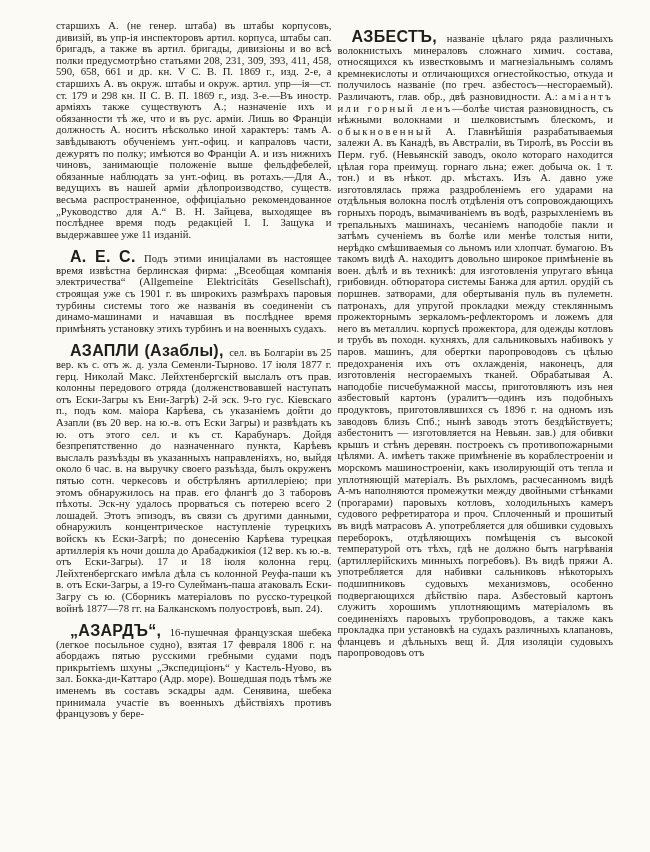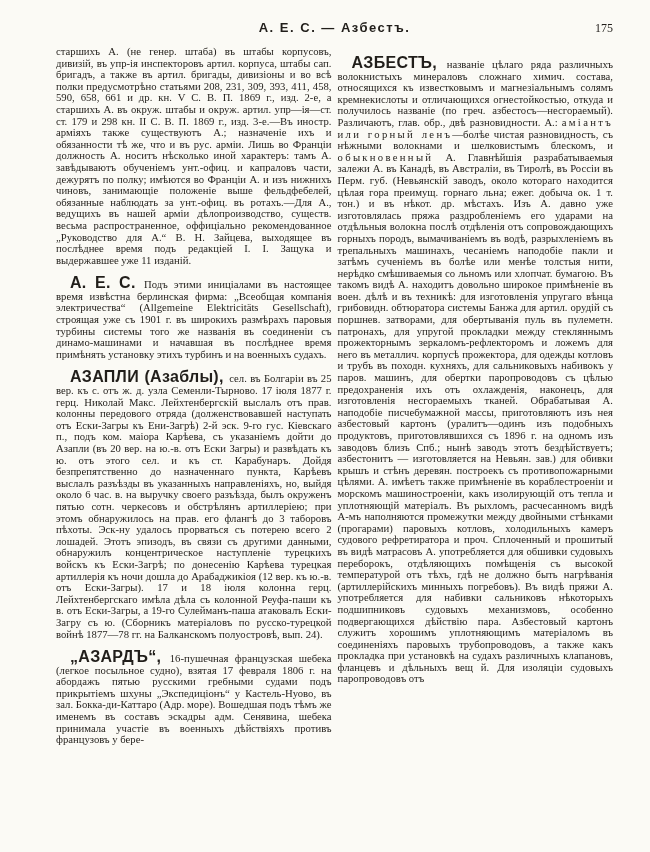--- a/index.html
+++ b/index.html
@@ -58,24 +58,20 @@
     font-size: 16px;
     letter-spacing: 0.3px;
   }
   .run-italic { }
   .run-spaced { letter-spacing: 2.3px; }
 </style>
 </head>
 <body>
 
 <div class="page">
-  <div class="running-head">
-    <span class="head-title">А. Е. С. — Азбестъ.</span>
-    <span class="head-page">175</span>
-  </div>
   <div class="columns">
     <div class="col" id="col-left">
         <p class="para"><span>старшихъ А. (не генер. штаба) въ штабы корпусовъ, дивизій, въ упр-ія инспекторовъ артил. корпуса, штабы сап. бригадъ, а также въ артил. бригады, дивизіоны и во всѣ полки предусмотрѣно статьями 208, 231, 309, 393, 411, 458, 590, 658, 661 и др. кн. V С. В. П. 1869 г., изд. 2-е, а старшихъ А. въ окруж. штабы и окруж. артил. упр—ія—ст. ст. 179 и 298 кн. II С. В. П. 1869 г., изд. 3-е.—Въ иностр. арміяхъ также существуютъ А.; назначеніе ихъ и обязанности тѣ же, что и въ рус. арміи. Лишь во Франціи должность А. носитъ нѣсколько иной характеръ: тамъ А. завѣдываютъ обученіемъ унт.-офиц. и капраловъ части, дежурятъ по полку; имѣются во Франціи А. и изъ нижнихъ чиновъ, занимающіе положеніе выше фельдфебелей, обязанные наблюдать за унт.-офиц. въ ротахъ.—Для А., ведущихъ въ нашей арміи дѣлопроизводство, существ. весьма распространенное, оффиціально рекомендованное „Руководство для А.“ В. Н. Зайцева, выходящее въ послѣднее время подъ редакціей І. І. Защука и выдержавшее уже 11 изданій.</span></p>
         <p class="para indent"><span class="run-bold">А. Е. С. </span><span>Подъ этими иниціалами въ настоящее время извѣстна берлинская фирма: „Всеобщая компанія электричества“ (Allgemeine Elektricitäts Gesellschaft), строящая уже съ 1901 г. въ широкихъ размѣрахъ паровыя турбины системы того же названія въ соединеніи съ динамо-машинами и начавшая въ послѣднее время примѣнять установку этихъ турбинъ и на военныхъ судахъ.</span></p>
         <p class="para indent"><span class="run-bold">АЗАПЛИ (Азаблы), </span><span>сел. въ Болгаріи въ 25 вер. къ с. отъ ж. д. узла Семенли-Тырново. 17 іюля 1877 г. герц. Николай Макс. Лейхтенбергскій выслалъ отъ прав. колонны передового отряда (долженствовавшей наступать отъ Ески-Загры къ Ени-Загрѣ) 2-й эск. 9-го гус. Кіевскаго п., подъ ком. маіора Карѣева, съ указаніемъ дойти до Азапли (въ 20 вер. на ю.-в. отъ Ески Загры) и развѣдать къ ю. отъ этого сел. и къ ст. Карабунаръ. Дойдя безпрепятственно до назначеннаго пункта, Карѣевъ выслалъ разъѣзды въ указанныхъ направленіяхъ, но, выйдя около 6 час. в. на выручку своего разъѣзда, былъ окруженъ пятью сотн. черкесовъ и обстрѣлянъ артиллеріею; при этомъ обнаружилось на прав. его флангѣ до 3 таборовъ пѣхоты. Эск-ну удалось прорваться съ потерею всего 2 лошадей. Этотъ эпизодъ, въ связи съ другими данными, обнаружилъ концентрическое наступленіе турецкихъ войскъ къ Ески-Загрѣ; по донесенію Карѣева турецкая артиллерія къ ночи дошла до Арабаджикіоя (12 вер. къ ю.-в. отъ Ески-Загры). 17 и 18 іюля колонна герц. Лейхтенбергскаго имѣла дѣла съ колонной Реуфа-паши къ в. отъ Ески-Загры, а 19-го Сулейманъ-паша атаковалъ Ески-Загру съ ю. (Сборникъ матеріаловъ по русско-турецкой войнѣ 1877—78 гг. на Балканскомъ полуостровѣ, вып. 24).</span></p>
         <p class="para indent"><span class="run-bold">„АЗАРДЪ“, </span><span>16-пушечная французская шебека (легкое посыльное судно), взятая 17 февраля 1806 г. на абордажъ пятью русскими гребными судами подъ прикрытіемъ шхуны „Экспедиціонъ“ у Кастель-Нуово, въ зал. Бокка-ди-Каттаро (Адр. море). Вошедшая подъ тѣмъ же именемъ въ составъ эскадры адм. Сенявина, шебека принимала участіе въ военныхъ дѣйствіяхъ противъ французовъ у бере-</span></p>
       </div>
     <div class="col" id="col-right">
         <p class="para indent"><span class="run-bold">АЗБЕСТЪ, </span><span>названіе цѣлаго ряда различныхъ волокнистыхъ минераловъ сложнаго химич. состава, относящихся къ известковымъ и магнезіальнымъ солямъ кремнекислоты и отличающихся огнестойкостью, откуда и получилось названіе (по греч. азбестосъ—несгораемый). Различаютъ, глав. обр., двѣ разновидности. А.: </span><span class="run-spaced">аміантъ или горный ленъ</span><span>—болѣе чистая разновидность, съ нѣжными волокнами и шелковистымъ блескомъ, и </span><span class="run-spaced">обыкновенный</span><span> А. Главнѣйшія разрабатываемыя залежи А. въ Канадѣ, въ Австраліи, въ Тиролѣ, въ Россіи въ Перм. губ. (Невьянскій заводъ, около котораго находится цѣлая гора преимущ. горнаго льна; ежег. добыча ок. 1 т. тон.) и въ нѣкот. др. мѣстахъ. Изъ А. давно уже изготовлялась пряжа раздробленіемъ его ударами на отдѣльныя волокна послѣ отдѣленія отъ сопровождающихъ горныхъ породъ, вымачиваніемъ въ водѣ, разрыхленіемъ въ трепальныхъ машинахъ, чесаніемъ наподобіе пакли и затѣмъ сученіемъ въ болѣе или менѣе толстыя нити, нерѣдко смѣшиваемыя со льномъ или хлопчат. бумагою. Въ такомъ видѣ А. находитъ довольно широкое примѣненіе въ воен. дѣлѣ и въ техникѣ: для изготовленія упругаго вѣнца грибовидн. обтюратора системы Банжа для артил. орудій съ поршнев. затворами, для обертыванія пуль въ пулеметн. патронахъ, для упругой прокладки между стекляннымъ прожекторнымъ зеркаломъ-рефлекторомъ и ложемъ для него въ металлич. корпусѣ прожектора, для одежды котловъ и трубъ въ походн. кухняхъ, для сальниковыхъ набивокъ у паров. машинъ, для обертки паропроводовъ съ цѣлью предохраненія ихъ отъ охлажденія, наконецъ, для изготовленія несгораемыхъ тканей. Обрабатывая А. наподобіе писчебумажной массы, приготовляютъ изъ нея азбестовый картонъ (уралитъ—одинъ изъ подобныхъ продуктовъ, приготовлявшихся съ 1896 г. на одномъ изъ заводовъ близъ Спб.; нынѣ заводъ этотъ бездѣйствуетъ; азбестонитъ — изготовляется на Невьян. зав.) для обивки крышъ и стѣнъ деревян. построекъ съ противопожарными цѣлями. А. имѣетъ также примѣненіе въ кораблестроеніи и морскомъ машиностроеніи, какъ изолирующій отъ тепла и уплотняющій матеріалъ. Въ </span><span class="run-italic">рыхломъ</span><span>, расчесанномъ видѣ А-мъ наполняются промежутки между двойными стѣнками (прогарами) паровыхъ котловъ, холодильныхъ камеръ судового рефретиратора и проч. </span><span class="run-italic">Сплоченный</span><span> и прошитый въ видѣ матрасовъ А. употребляется для обшивки судовыхъ переборокъ, отдѣляющихъ помѣщенія съ высокой температурой отъ тѣхъ, гдѣ не должно быть нагрѣванія (артиллерійскихъ минныхъ погребовъ). Въ видѣ </span><span class="run-italic">пряжи</span><span> А. употребляется для набивки сальниковъ нѣкоторыхъ подшипниковъ судовыхъ механизмовъ, особенно подвергающихся дѣйствію пара. Азбестовый </span><span class="run-italic">картонъ</span><span> служитъ хорошимъ уплотняющимъ матеріаломъ въ соединеніяхъ паровыхъ трубопроводовъ, а также какъ прокладка при установкѣ на судахъ различныхъ клапановъ, фланцевъ и дѣльныхъ вещ й. Для изоляціи судовыхъ паропроводовъ отъ</span></p>
       </div>

